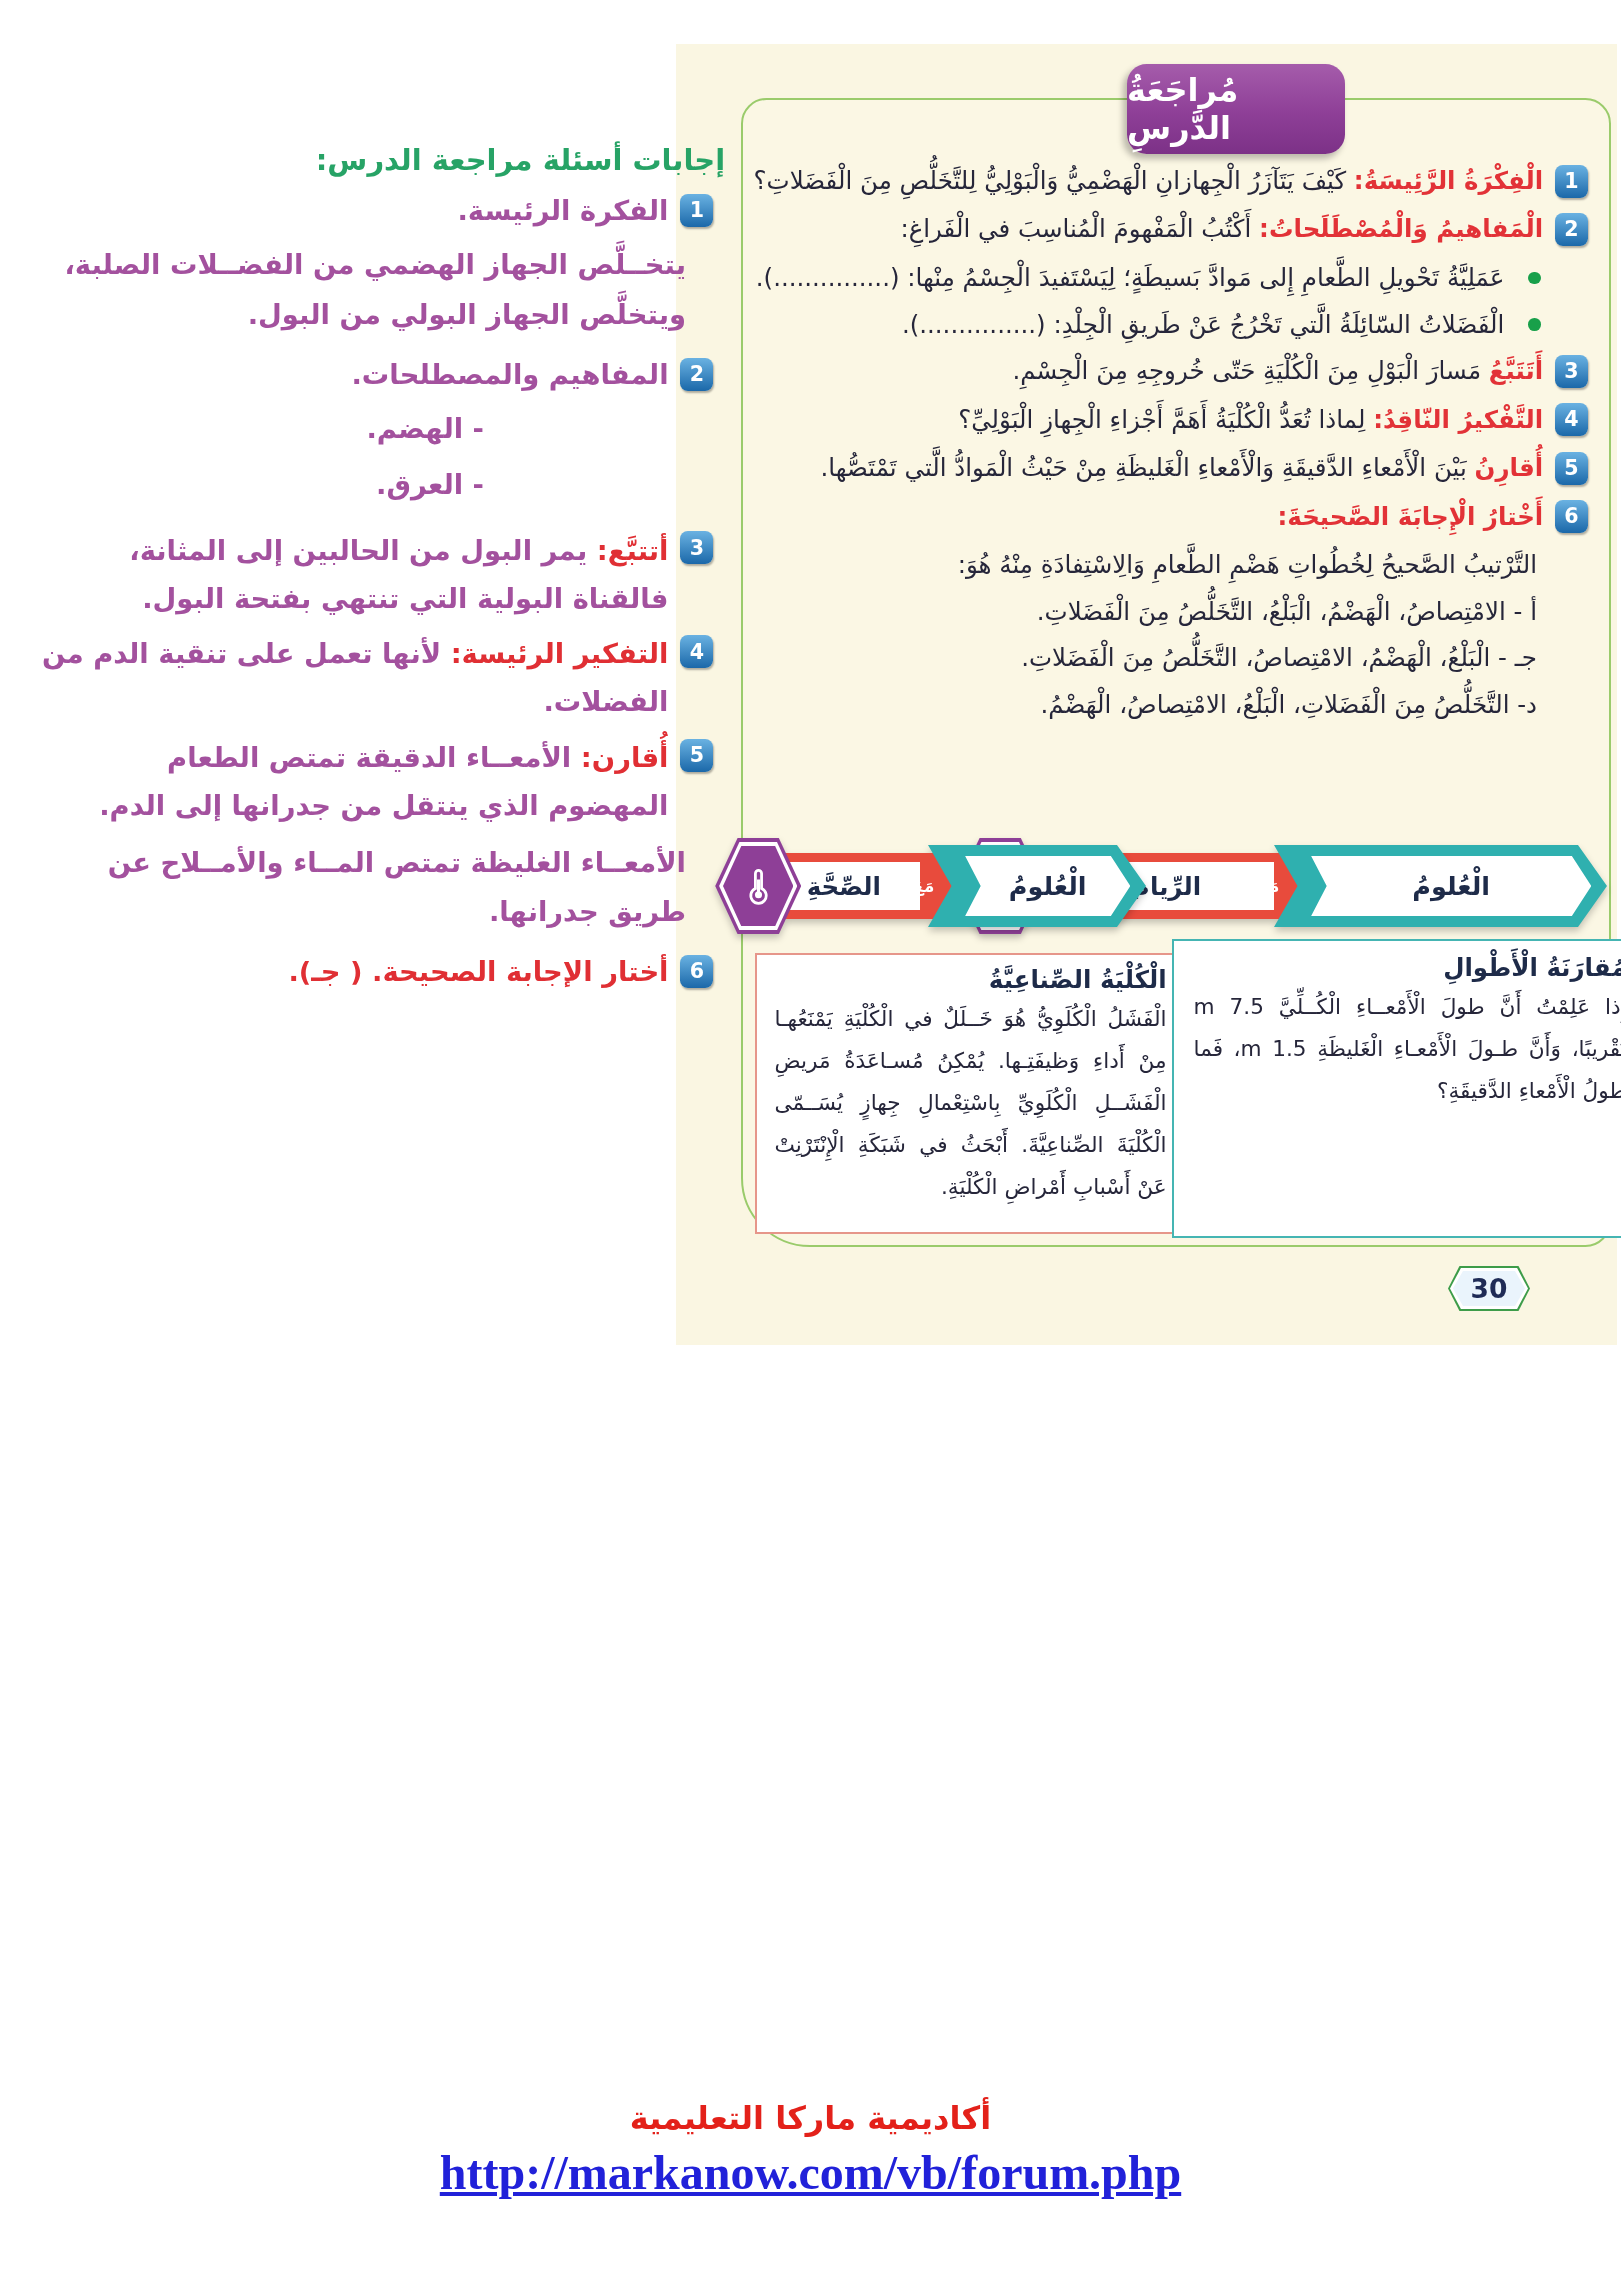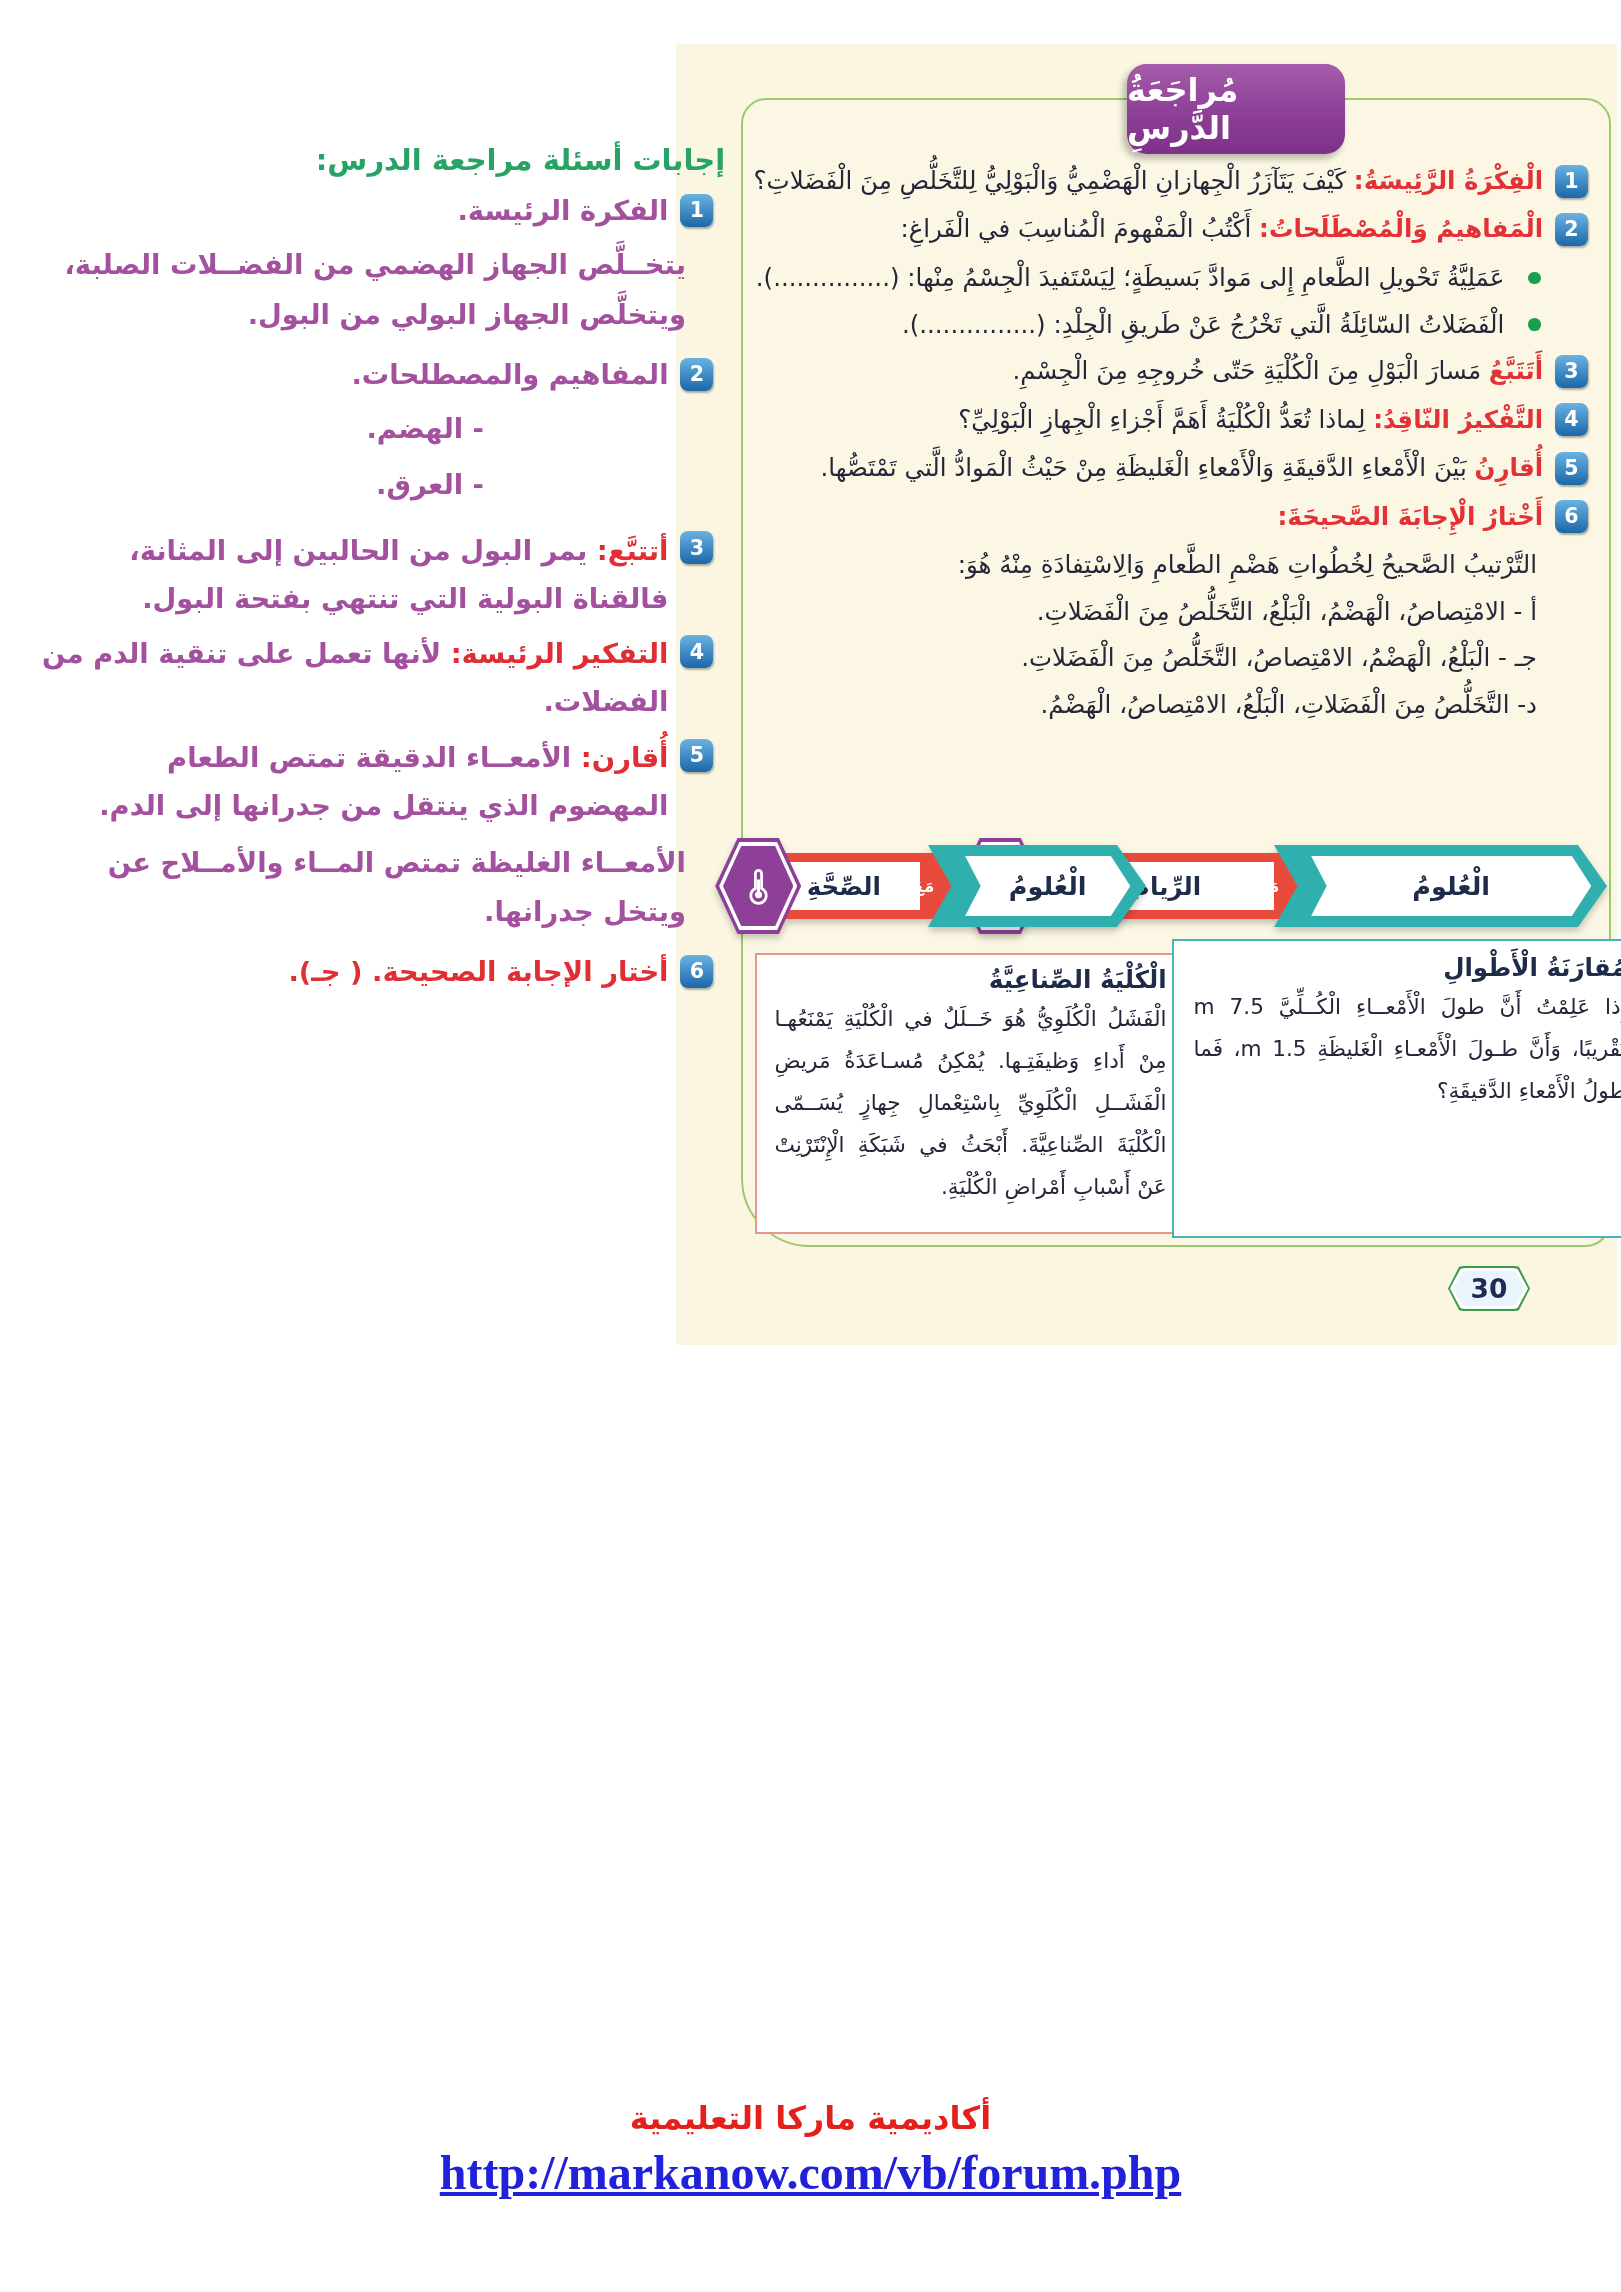--- a/index.html
+++ b/index.html
@@ -43,21 +43,21 @@
   .ribbon.health .rib-teal{width:218px;}
   .rib-teal-inner{position:absolute;top:10.8px;bottom:10.8px;right:15.7px;left:37px;background:#ffffff;
                   clip-path:polygon(0 0,calc(100% - 19.6px) 0,100% 50%,calc(100% - 19.6px) 100%,0 100%,15.7px 50%);
                   display:flex;align-items:center;justify-content:center;
                   font-weight:bold;font-size:25.5px;color:#1E2B49;}
   .rib-maa{position:absolute;width:39px;text-align:center;top:50%;transform:translateY(-50%);
            color:#ffffff;font-weight:bold;font-size:16.7px;z-index:6;}
   .ribbon.math .rib-maa{right:319px;}
   .ribbon.health .rib-maa{right:203px;}
   .rib-hex{position:absolute;left:-7.8px;top:-6.9px;width:86px;height:96px;z-index:7;}
-  .hex{position:absolute;clip-path:polygon(26% 0,74% 0,100% 50%,74% 100%,26% 100%,0 50%);border-radius:16px;}
+  .hex{position:absolute;clip-path:polygon(26% 0,74% 0,100% 50%,74% 100%,26% 100%,0 50%);}
   .hex.h1{inset:0;background:#8E3F97;}
   .hex.h2{inset:3.9px;background:#ffffff;}
   .hex.h3{inset:7.8px;background:#8E3F97;display:flex;align-items:center;justify-content:center;}
   
   .box{position:absolute;background:#FFFFFF;direction:rtl;color:#26263A;}
   .box-health{left:755px;top:953px;width:392px;height:257px;border:2px solid #E6968A;padding:9.8px 17.6px;}
   .box-math{left:1172px;top:939px;width:433px;height:271px;border:2.9px solid #45B5B3;padding:11.8px 19.6px;}
   .box-title{font-weight:bold;font-size:24.5px;color:#1E2B49;margin-bottom:3.9px;}
   .box-text{font-size:21.6px;line-height:1.95;text-align:justify;}
   
@@ -227,21 +227,21 @@
 
     <div class="ans-row">
       <span class="ans-num">4</span>
       <span class="ans-text"><span class="ans-red">التفكير الرئيسة:</span> <span>لأنها تعمل على تنقية الدم من الفضلات.</span></span>
     </div>
 
     <div class="ans-row">
       <span class="ans-num">5</span>
       <span class="ans-text"><span class="ans-red">أُقارن:</span> <span>الأمعــاء الدقيقة تمتص الطعام المهضوم الذي ينتقل من جدرانها إلى الدم.</span></span>
     </div>
-    <div class="ans-para">الأمعــاء الغليظة تمتص المــاء والأمــلاح عن ويتخل جدرانها.</div>
+    <div class="ans-para">الأمعــاء الغليظة تمتص المــاء والأمــلاح عن طريق جدرانها.</div>
 
     <div class="ans-row">
       <span class="ans-num">6</span>
       <span class="ans-label red">أختار الإجابة الصحيحة. ( جـ).</span>
     </div>
   </div>
 
   <div class="footer">
     <div class="f-academy">أكاديمية ماركا التعليمية</div>
     <a class="f-link" href="#">http://markanow.com/vb/forum.php</a>

